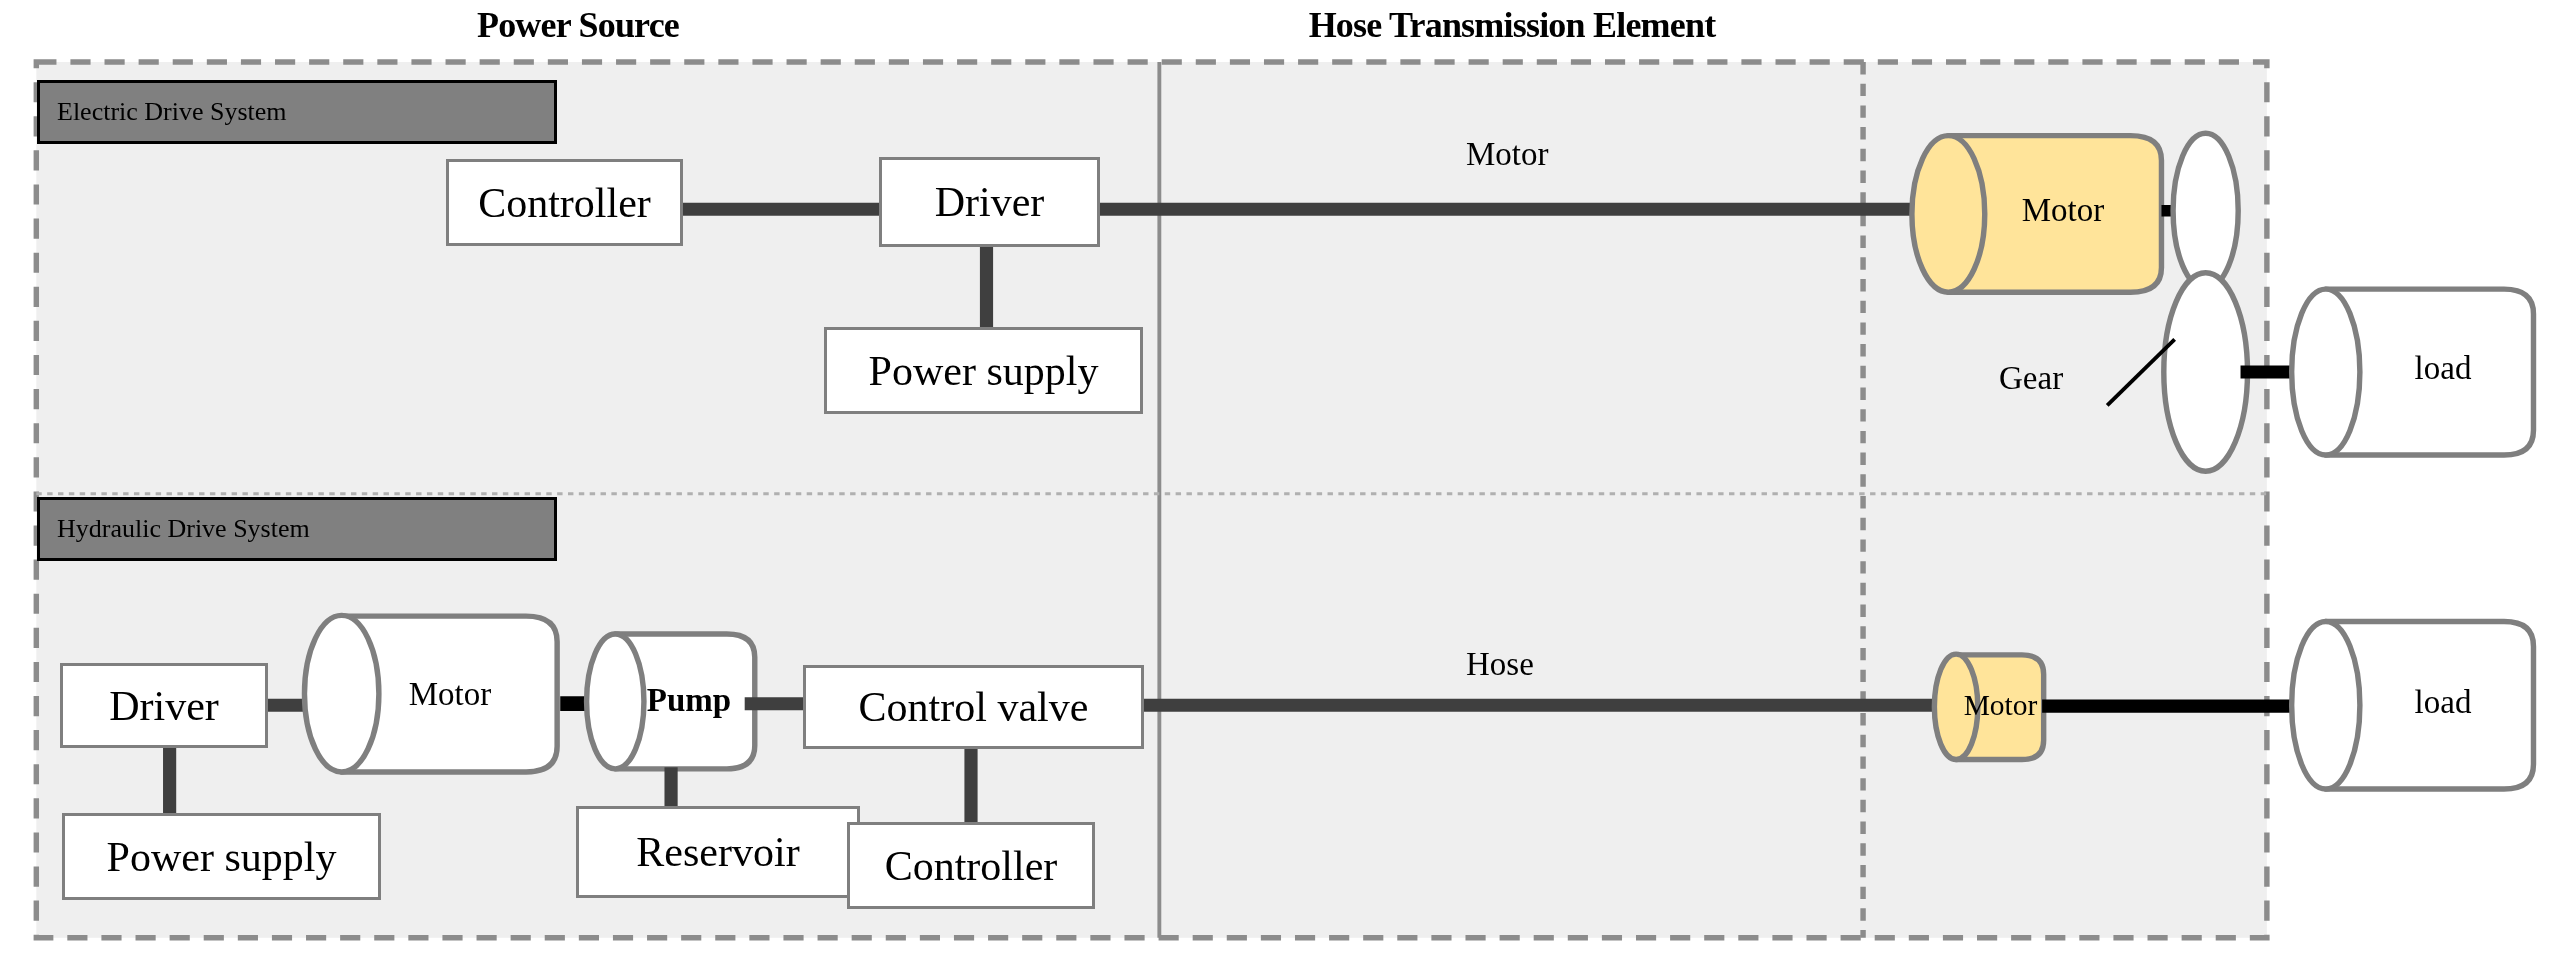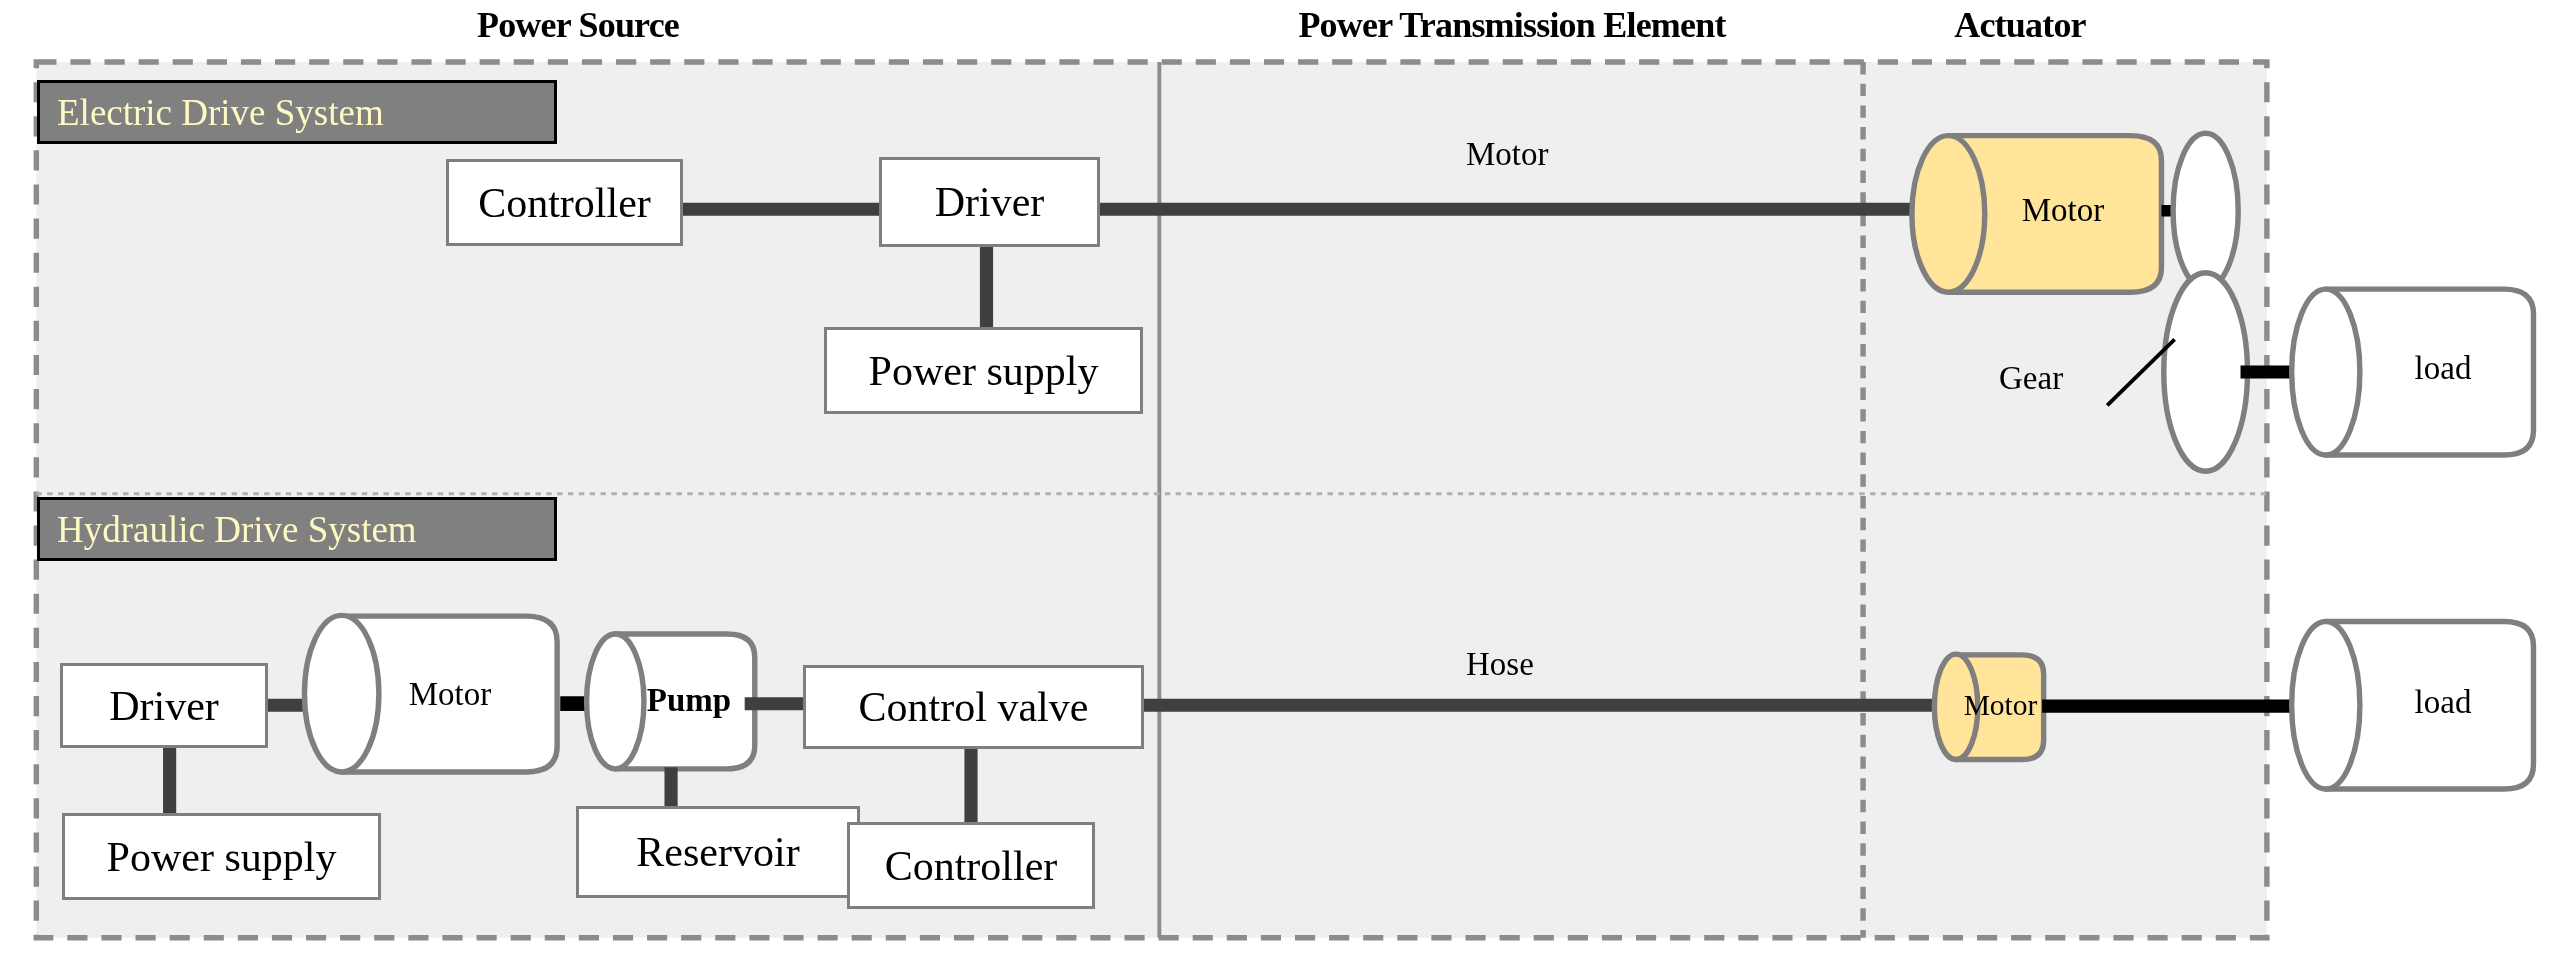--- a/index.html
+++ b/index.html
@@ -13,23 +13,23 @@
     font-size:36px;
     color:#000000;
     white-space:nowrap;
     text-align:center;
     letter-spacing:-0.8px;
   }
   .syslabel{
     position:absolute;
     background:#808080;
     border:3.1px solid #000000;
-    color:#fef9c3;
+    color:#000000;
     font-family:"Liberation Serif", serif;
-    font-size:37px;
+    font-size:26px;
     display:flex;
     align-items:center;
     padding-left:17px;
     box-sizing:border-box;
     white-space:nowrap;
   }
   .nodebox{
     position:absolute;
     background:#ffffff;
     border:3.1px solid #7f7f7f;
@@ -121,22 +121,21 @@
     <path d="M 2523 845 L 2608 845 Q 2636 845 2636 870 L 2636 955 Q 2636 980 2608 980 L 2523 980 Z" fill="#ffe49a" stroke="#7f7f7f" stroke-width="7" stroke-linejoin="round"></path>
     <ellipse cx="2523" cy="912" rx="28" ry="68" fill="#ffe49a" stroke="#7f7f7f" stroke-width="7"></ellipse>
 
     <line x1="2634" y1="911" x2="3008" y2="911" stroke="#000000" stroke-width="17"></line>
 
     <path d="M 3000 802 L 3230 802 Q 3268 802 3268 834 L 3268 986 Q 3268 1018 3230 1018 L 3000 1018 Z" fill="#ffffff" stroke="#7f7f7f" stroke-width="7" stroke-linejoin="round"></path>
     <ellipse cx="3000" cy="910" rx="44" ry="108" fill="#ffffff" stroke="#7f7f7f" stroke-width="7"></ellipse>
   </svg>
 
   <div class="hdr" style="left:415px;top:3.9px;width:326px;">Power Source</div>
-  <div class="hdr" style="left:1163px;top:3.9px;width:698px;">Power Transmission Element</div>
-  <div class="hdr" style="left:1861px;top:3.9px;width:318px;">Actuator</div>
+  <div class="hdr" style="left:1163px;top:3.9px;width:698px;">Hose Transmission Element</div>
 
   <div class="syslabel" style="left:37px;top:80px;width:520px;height:64px;">Electric Drive System</div>
   <div class="syslabel" style="left:37px;top:497px;width:520px;height:64px;">Hydraulic Drive System</div>
 
   <div class="nodebox" style="left:446px;top:159px;width:237px;height:87px;">Controller</div>
   <div class="nodebox" style="left:879px;top:157px;width:221px;height:90px;">Driver</div>
   <div class="nodebox" style="left:824px;top:327px;width:319px;height:87px;">Power supply</div>
 
   <div class="freetext" style="left:1466px;top:136px;">Motor</div>
 

